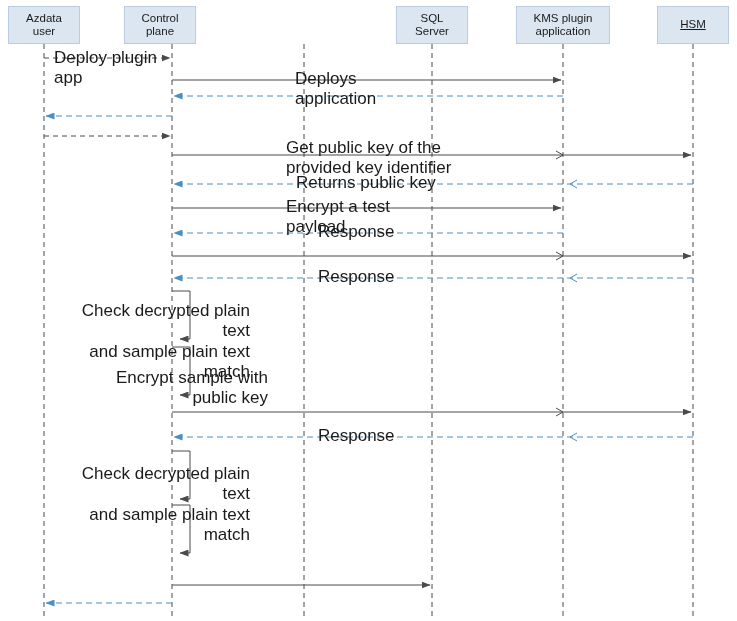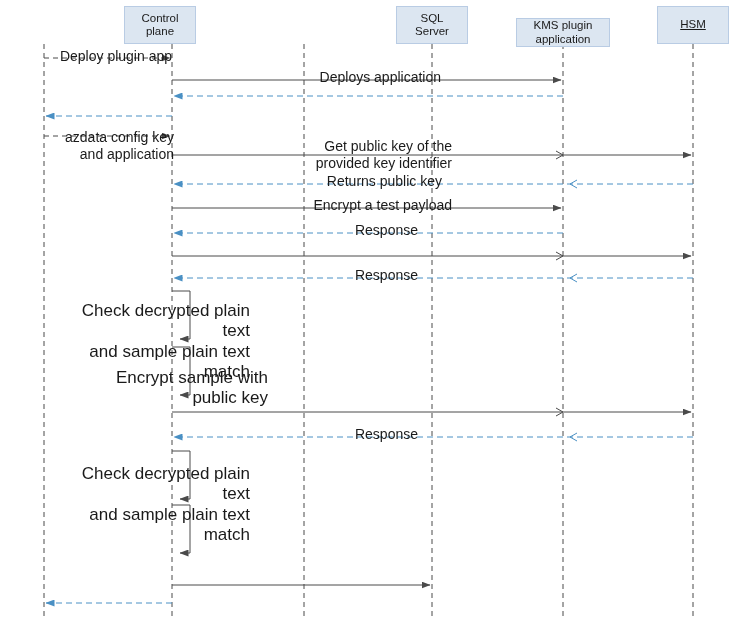--- a/index.html
+++ b/index.html
@@ -36,23 +36,23 @@
     color: #1a1a1a;
     line-height: 1.15;
     padding: 2px 3px;
   }
   .actor-label {
     display: block;
     white-space: pre-line;
   }
   .msg-label {
     position: absolute;
-    font-size: 14px;
+    font-size: 17px;
     color: #1a1a1a;
-    text-align: right;
+    text-align: left;
     line-height: 1.18;
     white-space: pre-line;
     pointer-events: none;
   }
   .note-label {
     position: absolute;
     font-size: 17px;
     color: #1a1a1a;
     text-align: right;
     line-height: 1.2;
@@ -125,40 +125,42 @@
     </g>
 
     <g>
       <path d="M172,291 L190,291 L190,339 L180,339" fill="none" stroke="#4a4a4a" stroke-width="1" marker-end="url(#arrow-solid)"></path>
       <path d="M172,347 L190,347 L190,395 L180,395" fill="none" stroke="#4a4a4a" stroke-width="1" marker-end="url(#arrow-solid)"></path>
       <path d="M172,451 L190,451 L190,499 L180,499" fill="none" stroke="#4a4a4a" stroke-width="1" marker-end="url(#arrow-solid)"></path>
       <path d="M172,505 L190,505 L190,553 L180,553" fill="none" stroke="#4a4a4a" stroke-width="1" marker-end="url(#arrow-solid)"></path>
     </g>
   </svg>
 
+  <div class="actor-box" style="left:8px; top:6px; width:72px; height:38px;">
+    <span class="actor-label">Azdata
+user</span>
+  </div>
   <div class="actor-box" style="left:124px; top:6px; width:72px; height:38px;">
     <span class="actor-label">Control
 plane</span>
   </div>
   <div class="actor-box" style="left:396px; top:6px; width:72px; height:38px;">
     <span class="actor-label">SQL
 Server</span>
   </div>
-  <div class="actor-box" style="left:516px; top:6px; width:94px; height:29px;margin-top:12px;">
+  <div class="actor-box" style="left:516px; top:6px; width:94px; height:38px;">
     <span class="actor-label">KMS plugin
 application</span>
   </div>
   <div class="actor-box" style="left:657px; top:6px; width:72px; height:38px;text-decoration:underline;">
     <span class="actor-label">HSM</span>
   </div>
 
   <div class="msg-label" style="left:54px; top:48px; width:118px;">Deploy plugin app</div>
   <div class="msg-label" style="left:295px; top:69px; width:146px;">Deploys application</div>
-  <div class="msg-label" style="left:40px; top:129px; width:134px;">azdata config key
-and application</div>
   <div class="msg-label" style="left:286px; top:138px; width:166px;">Get public key of the
 provided key identifier</div>
   <div class="msg-label" style="left:286px; top:197px; width:166px;">Encrypt a test payload</div>
   <div class="msg-label" style="left:296px; top:173px; width:146px;">Returns public key</div>
   <div class="msg-label" style="left:318px; top:222px; width:100px;">Response</div>
   <div class="msg-label" style="left:318px; top:267px; width:100px;">Response</div>
   <div class="msg-label" style="left:318px; top:426px; width:100px;">Response</div>
 
   <div class="note-label" style="left:74px; top:301px; width:176px;">Check decrypted plain text
 and sample plain text match</div>

